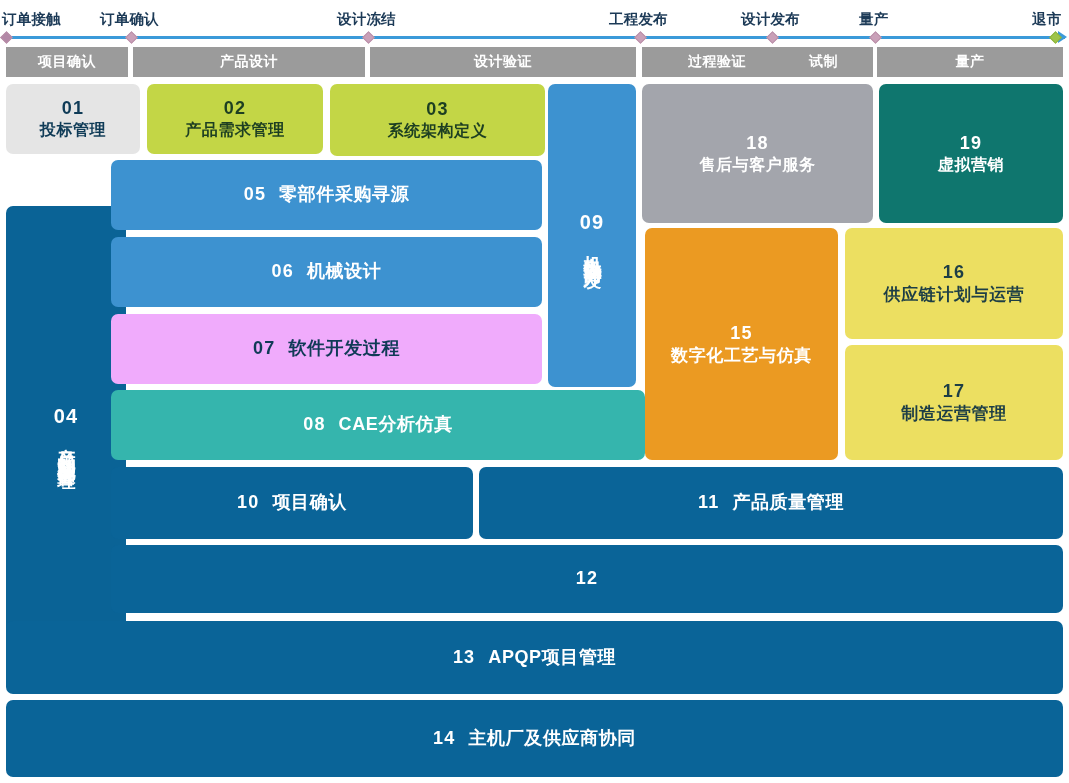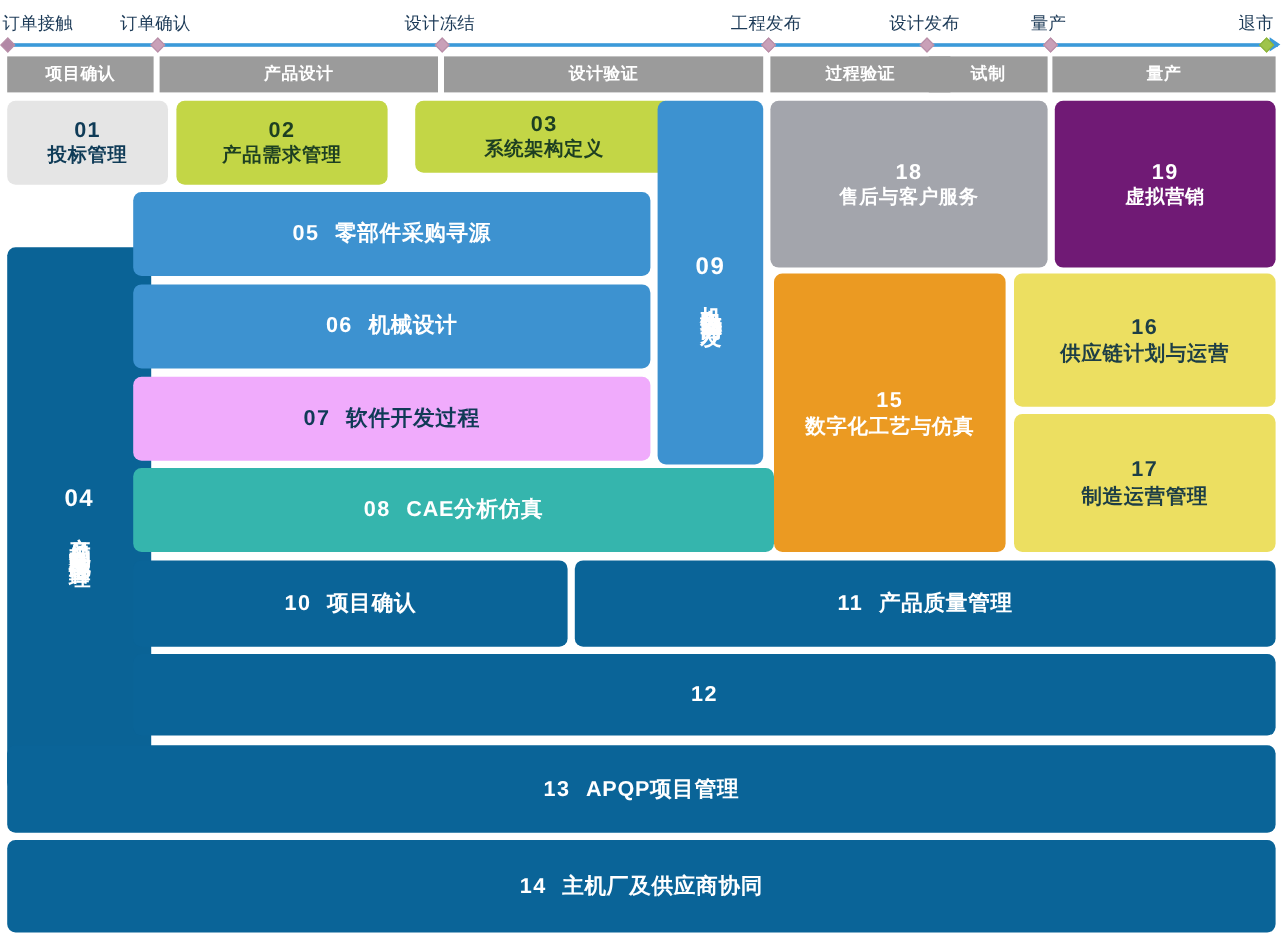--- a/index.html
+++ b/index.html
@@ -52,21 +52,21 @@
     width: 0;
     height: 0;
     border-top: 6px solid transparent;
     border-bottom: 6px solid transparent;
     border-left: 9px solid #3b9ad9;
   }
   .timeline-label {
     position: absolute;
     top: 10px;
     font-size: 14.5px;
-    font-weight: normal;
+    font-weight: bold;
     color: #1c3a57;
     white-space: nowrap;
     letter-spacing: 0.2px;
   }
 
   
   .phase-cell {
     position: absolute;
     top: 47px;
     height: 30px;
@@ -117,21 +117,21 @@
 
   
   .c-lightblue   { background:#e5e5e5; color:#0f3b57; }
   .c-green       { background:#c3d646; color:#1d3f22; }
   .c-blue        { background:#3d92d0; color:#ffffff; }
   .c-paleblue    { background:#f0abfc; color:#103a56; }
   .c-teal        { background:#35b5ad; color:#ffffff; }
   .c-darkblue    { background:#0a6498; color:#ffffff; }
   .c-navy        { background:#0a6396; color:#ffffff; }
   .c-gray        { background:#a3a5ac; color:#ffffff; }
-  .c-red         { background:#701a75; color:#ffffff; }
+  .c-red         { background:#0f766e; color:#ffffff; }
   .c-orange      { background:#eb9a22; color:#ffffff; }
   .c-yellow      { background:#ecdf61; color:#1d3e46; }
 </style>
 </head>
 <body>
 
 <div id="canvas">
 
   <div id="timeline-axis"></div>
   <div id="axis-arrow"></div>
@@ -163,21 +163,21 @@
 
   <div id="blocks-layer">
       <div class="block c-lightblue" style="left: 6px; top: 84px; width: 134px; height: 70px;">
         <div class="num" style="font-size: 18px;">01</div>
         <div class="name" style="font-size: 16px;">投标管理</div>
       </div>
       <div class="block c-green" style="left: 147px; top: 84px; width: 176px; height: 70px;">
         <div class="num" style="font-size: 18px;">02</div>
         <div class="name" style="font-size: 16px;">产品需求管理</div>
       </div>
-      <div class="block c-green" style="left: 330px; top: 84px; width: 215px; height: 60px; margin-left: 16px;">
+      <div class="block c-green" style="left: 330px; top: 84px; width: 215px; height: 72px;">
         <div class="num" style="font-size: 18px;">03</div>
         <div class="name" style="font-size: 16px; text-align: right;">系统架构定义</div>
       </div>
       <div class="block c-blue vertical" style="left: 548px; top: 84px; width: 88px; height: 303px;">
         <div class="num" style="font-size: 20px;">09</div>
         <div class="name" style="font-size: 18px;">机电软协同开发</div>
       </div>
       <div class="block c-gray" style="left: 642px; top: 84px; width: 231px; height: 139px;">
         <div class="num" style="font-size: 18px;">18</div>
         <div class="name" style="font-size: 16px;">售后与客户服务</div>

